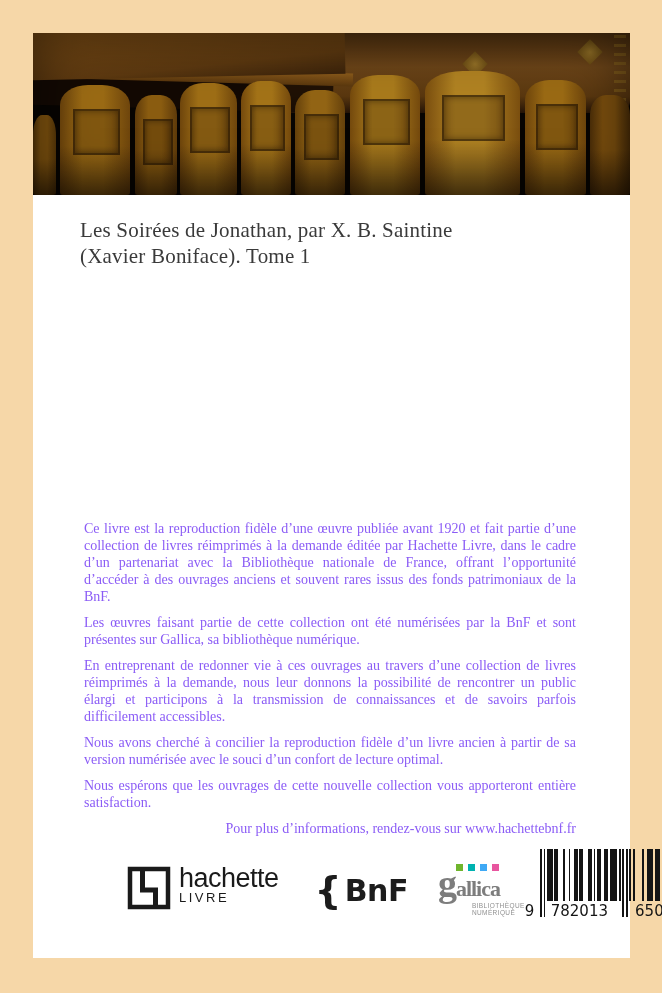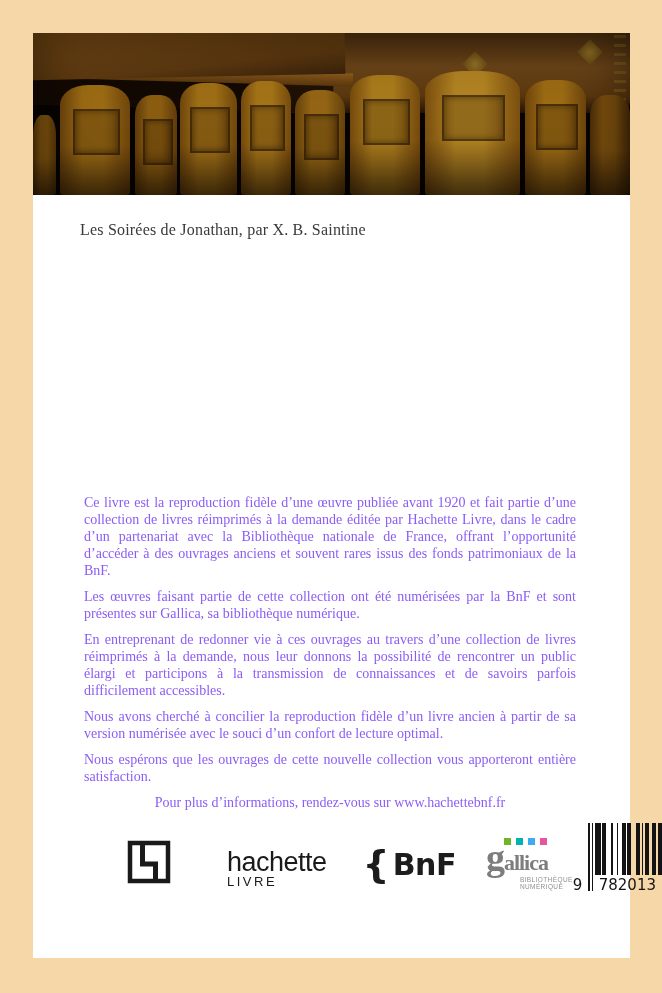--- a/index.html
+++ b/index.html
@@ -10,28 +10,28 @@
   }
   .card {
     position:absolute; left:33px; top:33px; width:597px; height:925px;
     background:#ffffff;
   }
   
   .photo { position:relative; width:597px; height:162px; background:#070402; overflow:hidden; }
   .photo .vignette { position:absolute; inset:0; box-shadow:inset 0 0 55px rgba(0,0,0,.55); pointer-events:none; }
   
   .content { padding:0 50px 0 47px; }
-  .title { margin:22px 0 0; font-size:16px; line-height:26px; font-weight:400; color:#3a3a3a; letter-spacing:.2px; }
+  .title { margin:22px 0 0; font-size:21px; line-height:26px; font-weight:400; color:#3a3a3a; letter-spacing:.2px; }
   .permalink { margin:28px 0 0; font-size:20px; line-height:24px; color:#3a3a3a; }
   .body-text { margin-top:251px; }
   .body-text p { margin:0 4px 9px; font-size:14px; line-height:17px; text-align:justify; color:#8b5cf6; }
-  .body-text p:last-child { text-align:center; }
+  .body-text p:last-child { text-align:right; }
   
   .footer { display:flex; align-items:center; margin-top:12px; padding:0 2px 0 47px; }
-  .hachette { display:flex; align-items:flex-end; color:#1a1a1a; font-family:"Liberation Sans",sans-serif;gap:48px; }
+  .hachette { display:flex; align-items:flex-start; color:#1a1a1a; font-family:"Liberation Sans",sans-serif; }
   .hachette-text { margin-left:8px; }
   .hachette-name { font-size:27px; line-height:25px; letter-spacing:-.5px; color:#1a1a1a; }
   .hachette-sub { font-size:13px; line-height:13px; letter-spacing:2.5px; color:#1a1a1a; }
   .bnf { margin-left:36px; display:flex; align-items:center; color:#1c1c1c; font-family:"DejaVu Sans","Liberation Sans",sans-serif; }
   .bnf-brace { font-size:38px; line-height:38px; font-weight:600; margin-right:3px; }
   .bnf-name { font-size:30px; font-weight:700; letter-spacing:-.5px; }
   .gallica { margin-left:30px; }
   .gallica-squares { display:flex; gap:5px; margin:0 0 1px 18px; height:7px; }
   .gallica-squares span { width:7px; height:7px; display:inline-block; }
   .gallica-name { font-family:"Liberation Serif",serif; font-weight:700; font-size:22px; line-height:23px; letter-spacing:-1px; color:#7d7d7d; }
@@ -96,20 +96,21 @@
         </div>
         <div style="position: absolute; left: 557px; top: 62px; width: 40px; bottom: 0px; border-radius: 40% 40% 3px 3px / 20px 20px 3px 3px; background: linear-gradient(90deg, rgb(74, 45, 8) 0%, rgb(122, 78, 14) 32%, rgb(122, 78, 14) 62%, rgb(74, 45, 8) 100%);">
           <div style="position: absolute; left: 0px; right: 0px; bottom: 0px; height: 45%; background: linear-gradient(transparent, rgba(20, 10, 3, 0.55));"></div>
         </div>
         <div class="vignette"></div>
     </div>
 
     <div class="content">
       <div class="title">
         <div>Les Soirées de Jonathan, par X. B. Saintine</div>
+        <div>(Xavier Boniface). Tome 1</div>
       </div>
 
 
       <div class="body-text">
         <p>Ce livre est la reproduction fidèle d’une œuvre publiée avant 1920 et fait partie d’une collection de livres réimprimés à la demande éditée par Hachette Livre, dans le cadre d’un partenariat avec la Bibliothèque nationale de France, offrant l’opportunité d’accéder à des ouvrages anciens et souvent rares issus des fonds patrimoniaux de la BnF.</p>
         <p>Les œuvres faisant partie de cette collection ont été numérisées par la BnF et sont présentes sur Gallica, sa bibliothèque numérique.</p>
         <p>En entreprenant de redonner vie à ces ouvrages au travers d’une collection de livres réimprimés à la demande, nous leur donnons la possibilité de rencontrer un public élargi et participons à la transmission de connaissances et de savoirs parfois difficilement accessibles.</p>
         <p>Nous avons cherché à concilier la reproduction fidèle d’un livre ancien à partir de sa version numérisée avec le souci d’un confort de lecture optimal.</p>
         <p>Nous espérons que les ouvrages de cette nouvelle collection vous apporteront entière satisfaction.</p>
         <p>Pour plus d’informations, rendez-vous sur www.hachettebnf.fr</p>

